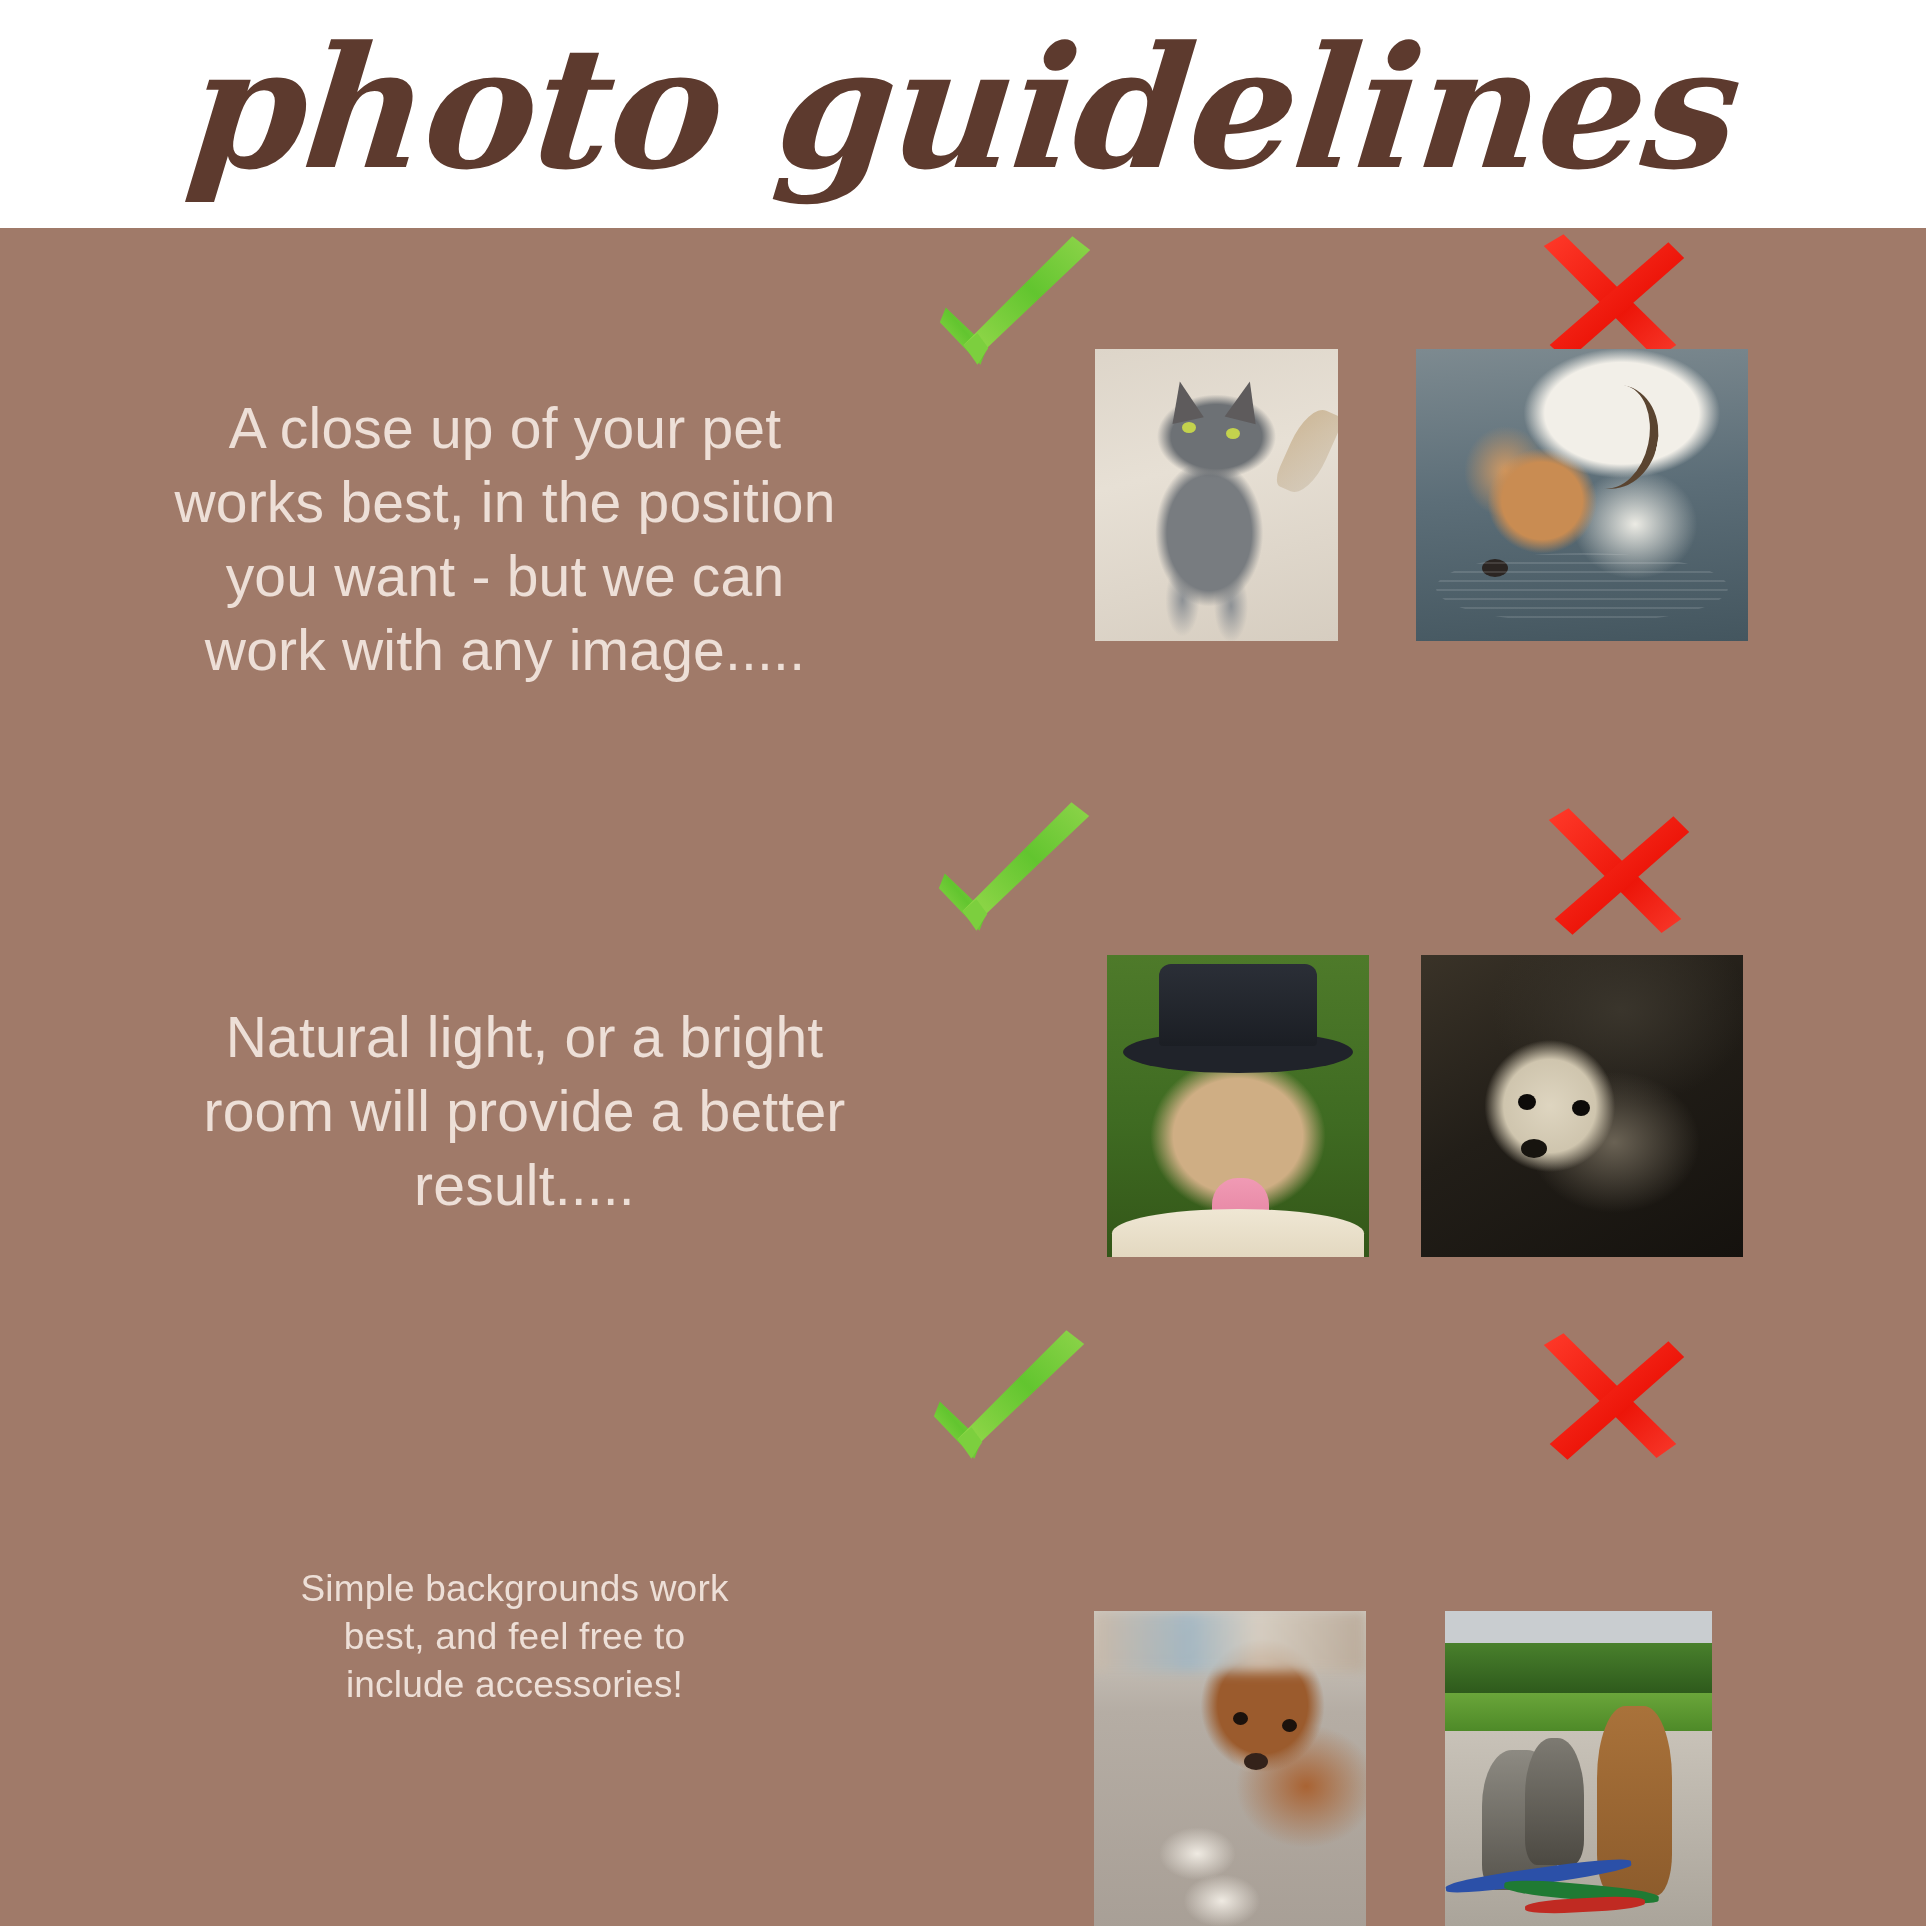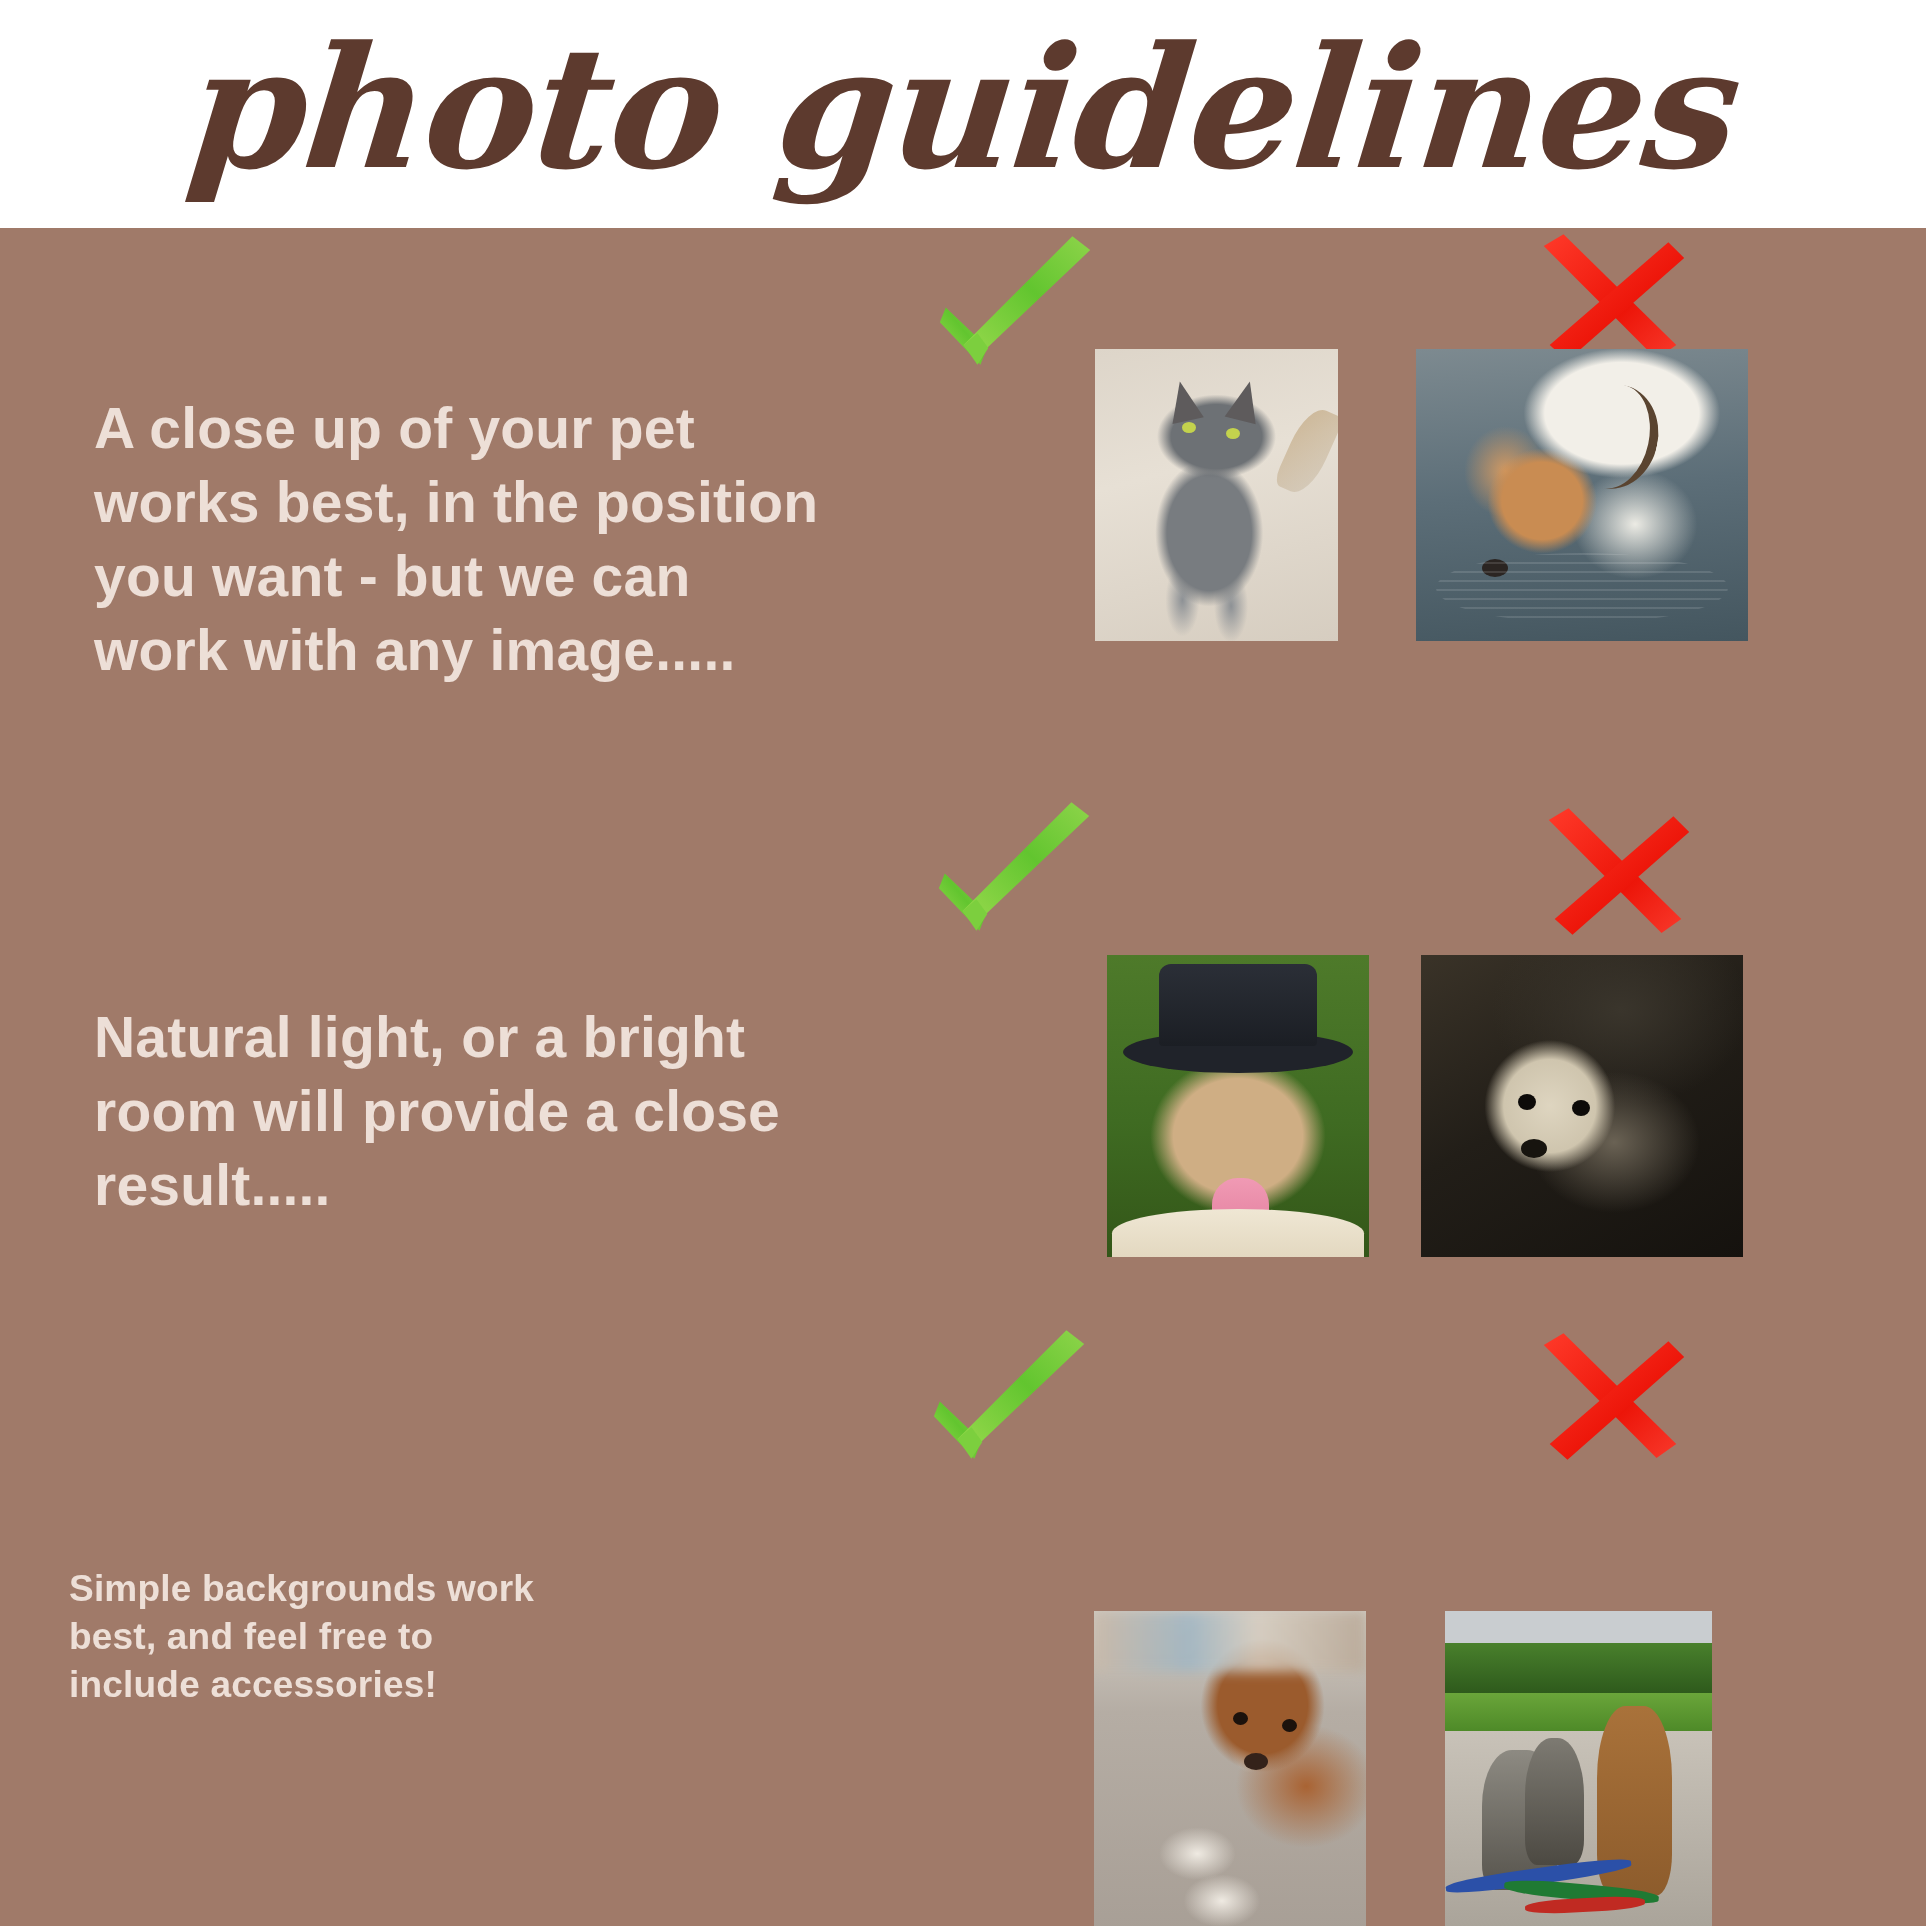--- a/index.html
+++ b/index.html
@@ -37,21 +37,22 @@
 
   .row{position:absolute;left:0;width:1927px;}
   .row1{top:0;height:574px;}
   .row2{top:574px;height:540px;}
   .row3{top:1114px;height:585px;}
 
   
   .textblock{
     position:absolute;
     color:#eddfd7;
-    font-weight:700;
+    font-weight:400;
+    text-align:center;
     line-height:1.30;
     letter-spacing:0.2px;
     white-space:pre-line;
   }
   .tb1{left:94px;top:163px;width:822px;font-size:57px;}
   .tb2{left:94px;top:198px;width:861px;font-size:57px;}
   .tb3{left:69px;top:223px;width:891px;font-size:37px;}
 
   
   .mark{position:absolute;width:183px;height:149px;}
@@ -268,21 +269,21 @@
       <div class="inner"></div>
       <div class="collar"></div>
       <div class="nose"></div>
       <div class="ripple"></div>
     </div>
   </div>
 
   <div class="row row2">
 
     <div class="textblock tb2">Natural light, or a bright
-room will provide a close
+room will provide a better
 result.....</div>
 
     <div class="mark" style="left:1153px;top:-8px;transform:translateX(-228px);">
       <svg viewBox="0 0 185 150" xmlns="http://www.w3.org/2000/svg">
         <defs>
           <linearGradient id="g2" x1="0" y1="1" x2="1" y2="0">
             <stop offset="0%" stop-color="#9ada4e"></stop>
               <stop offset="55%" stop-color="#62c52f"></stop>
               <stop offset="100%" stop-color="#8ed44a"></stop>
           </linearGradient>

